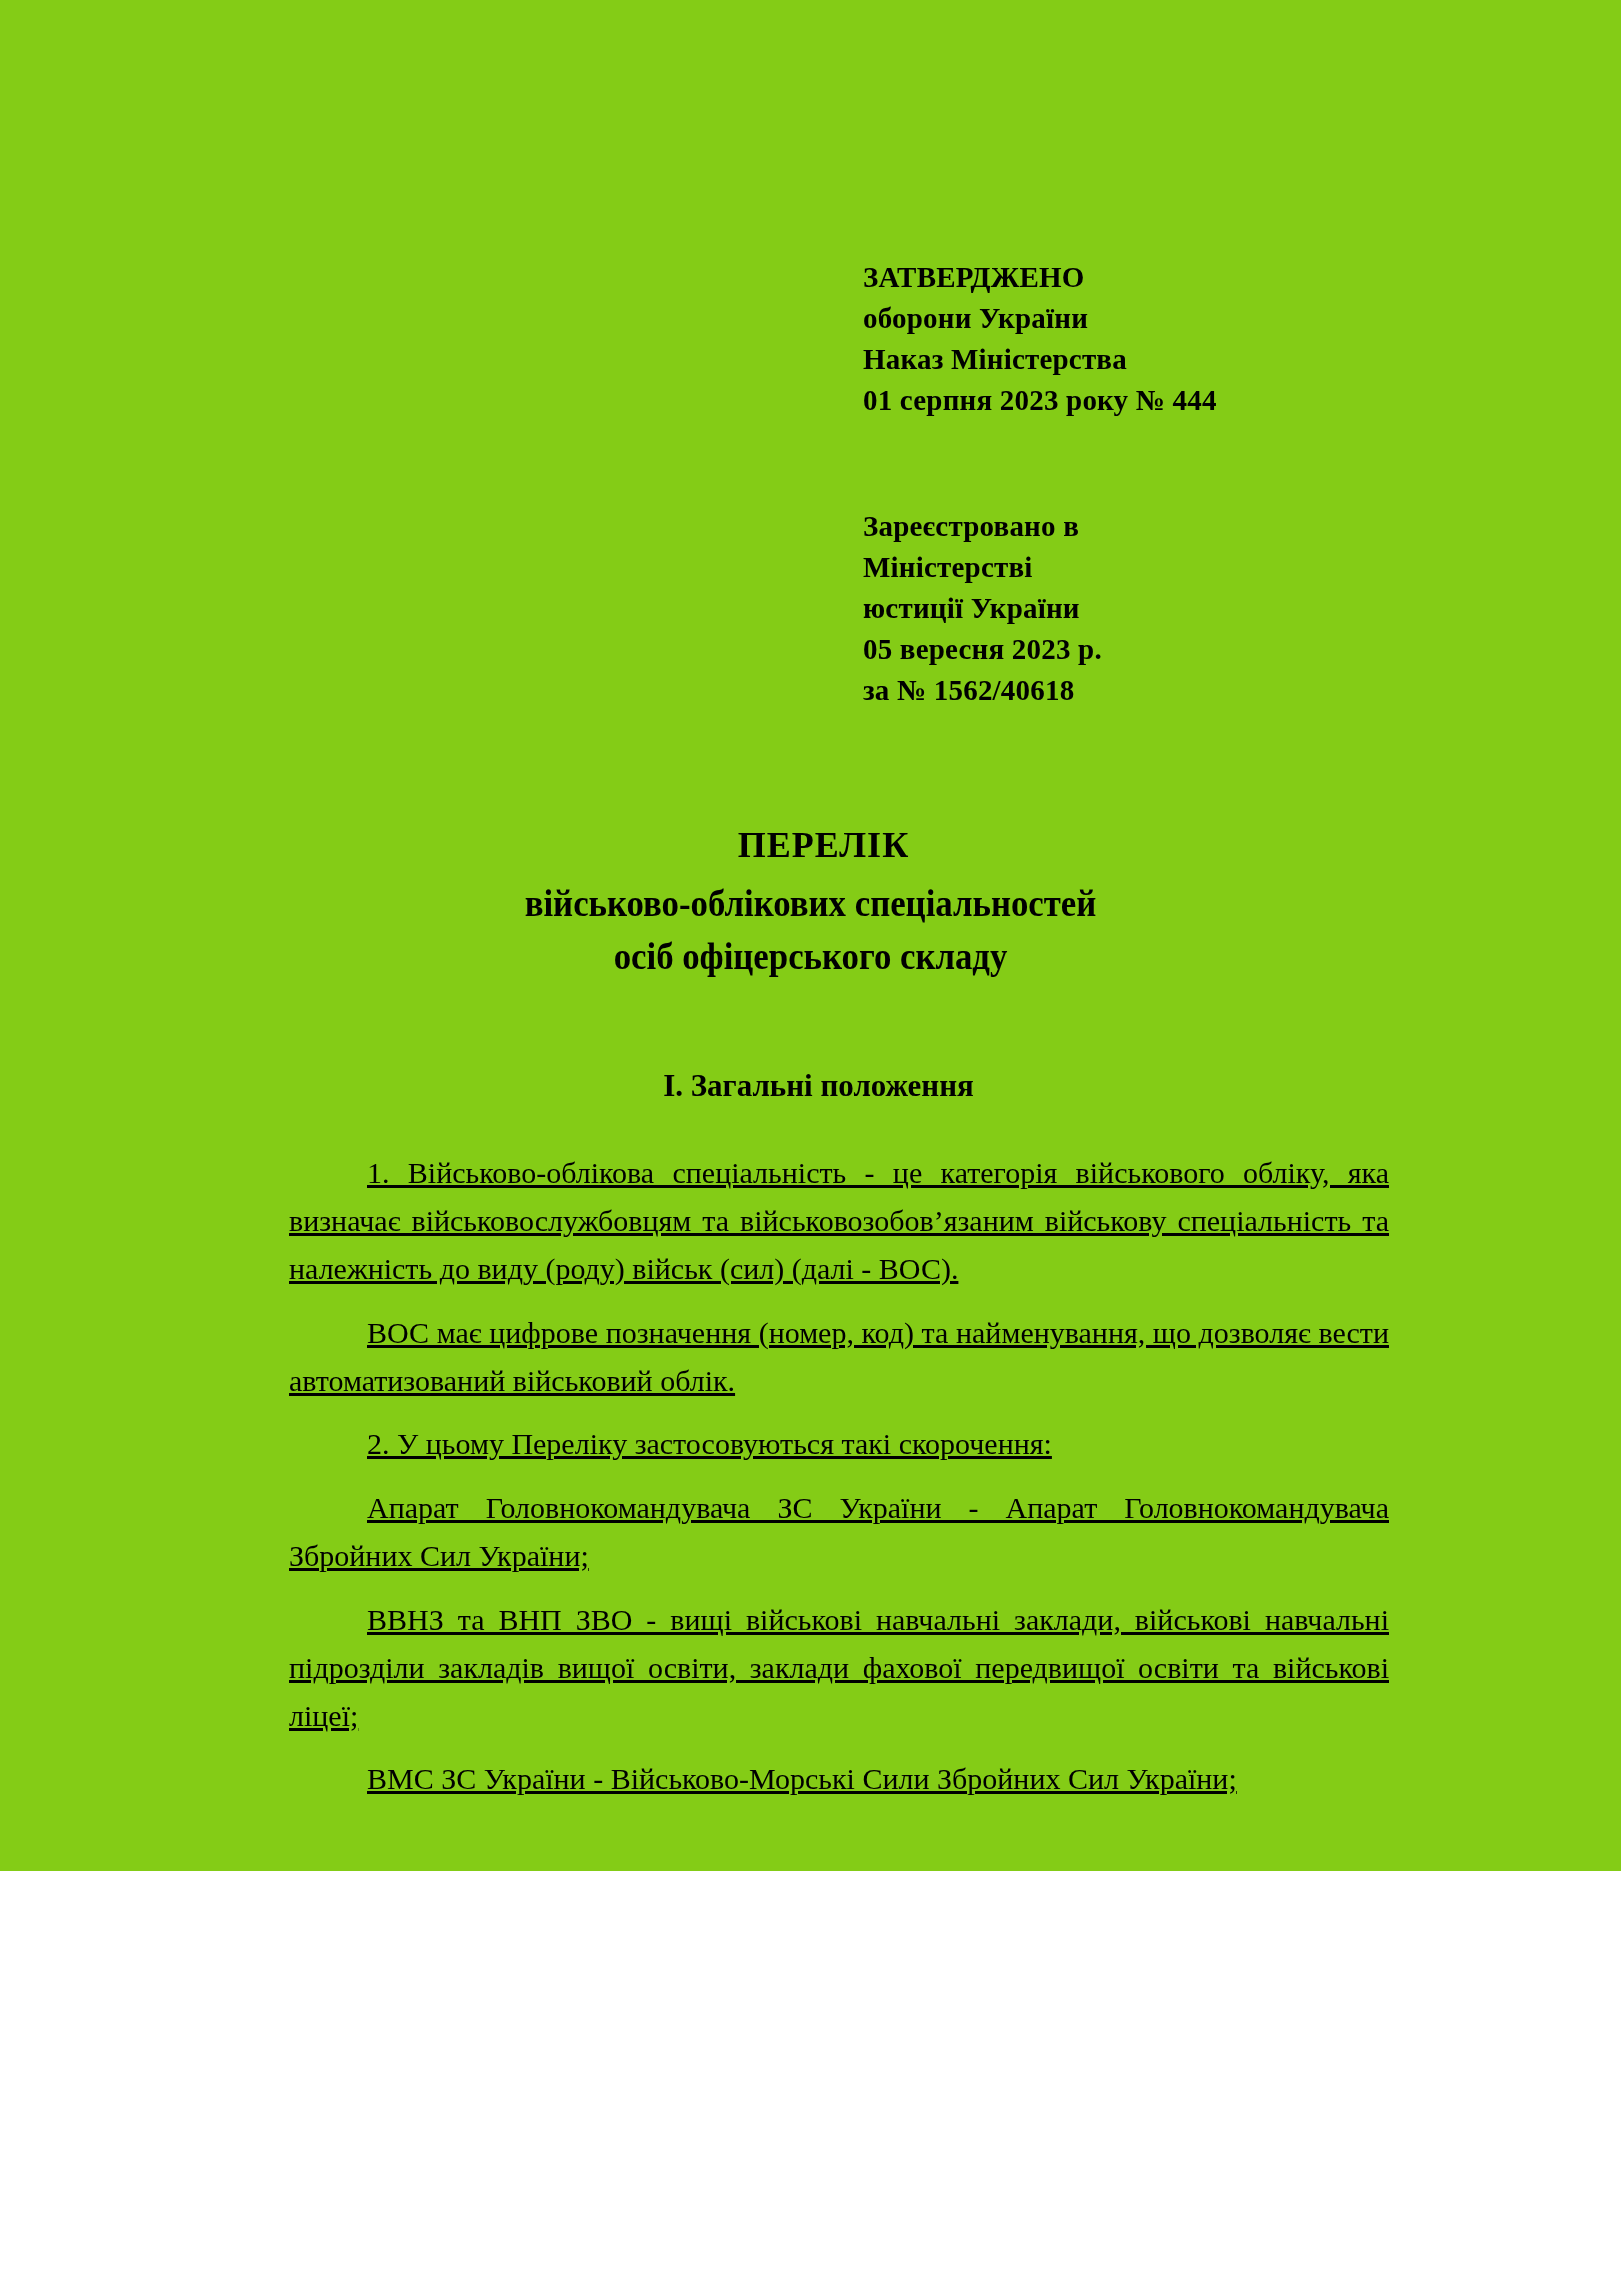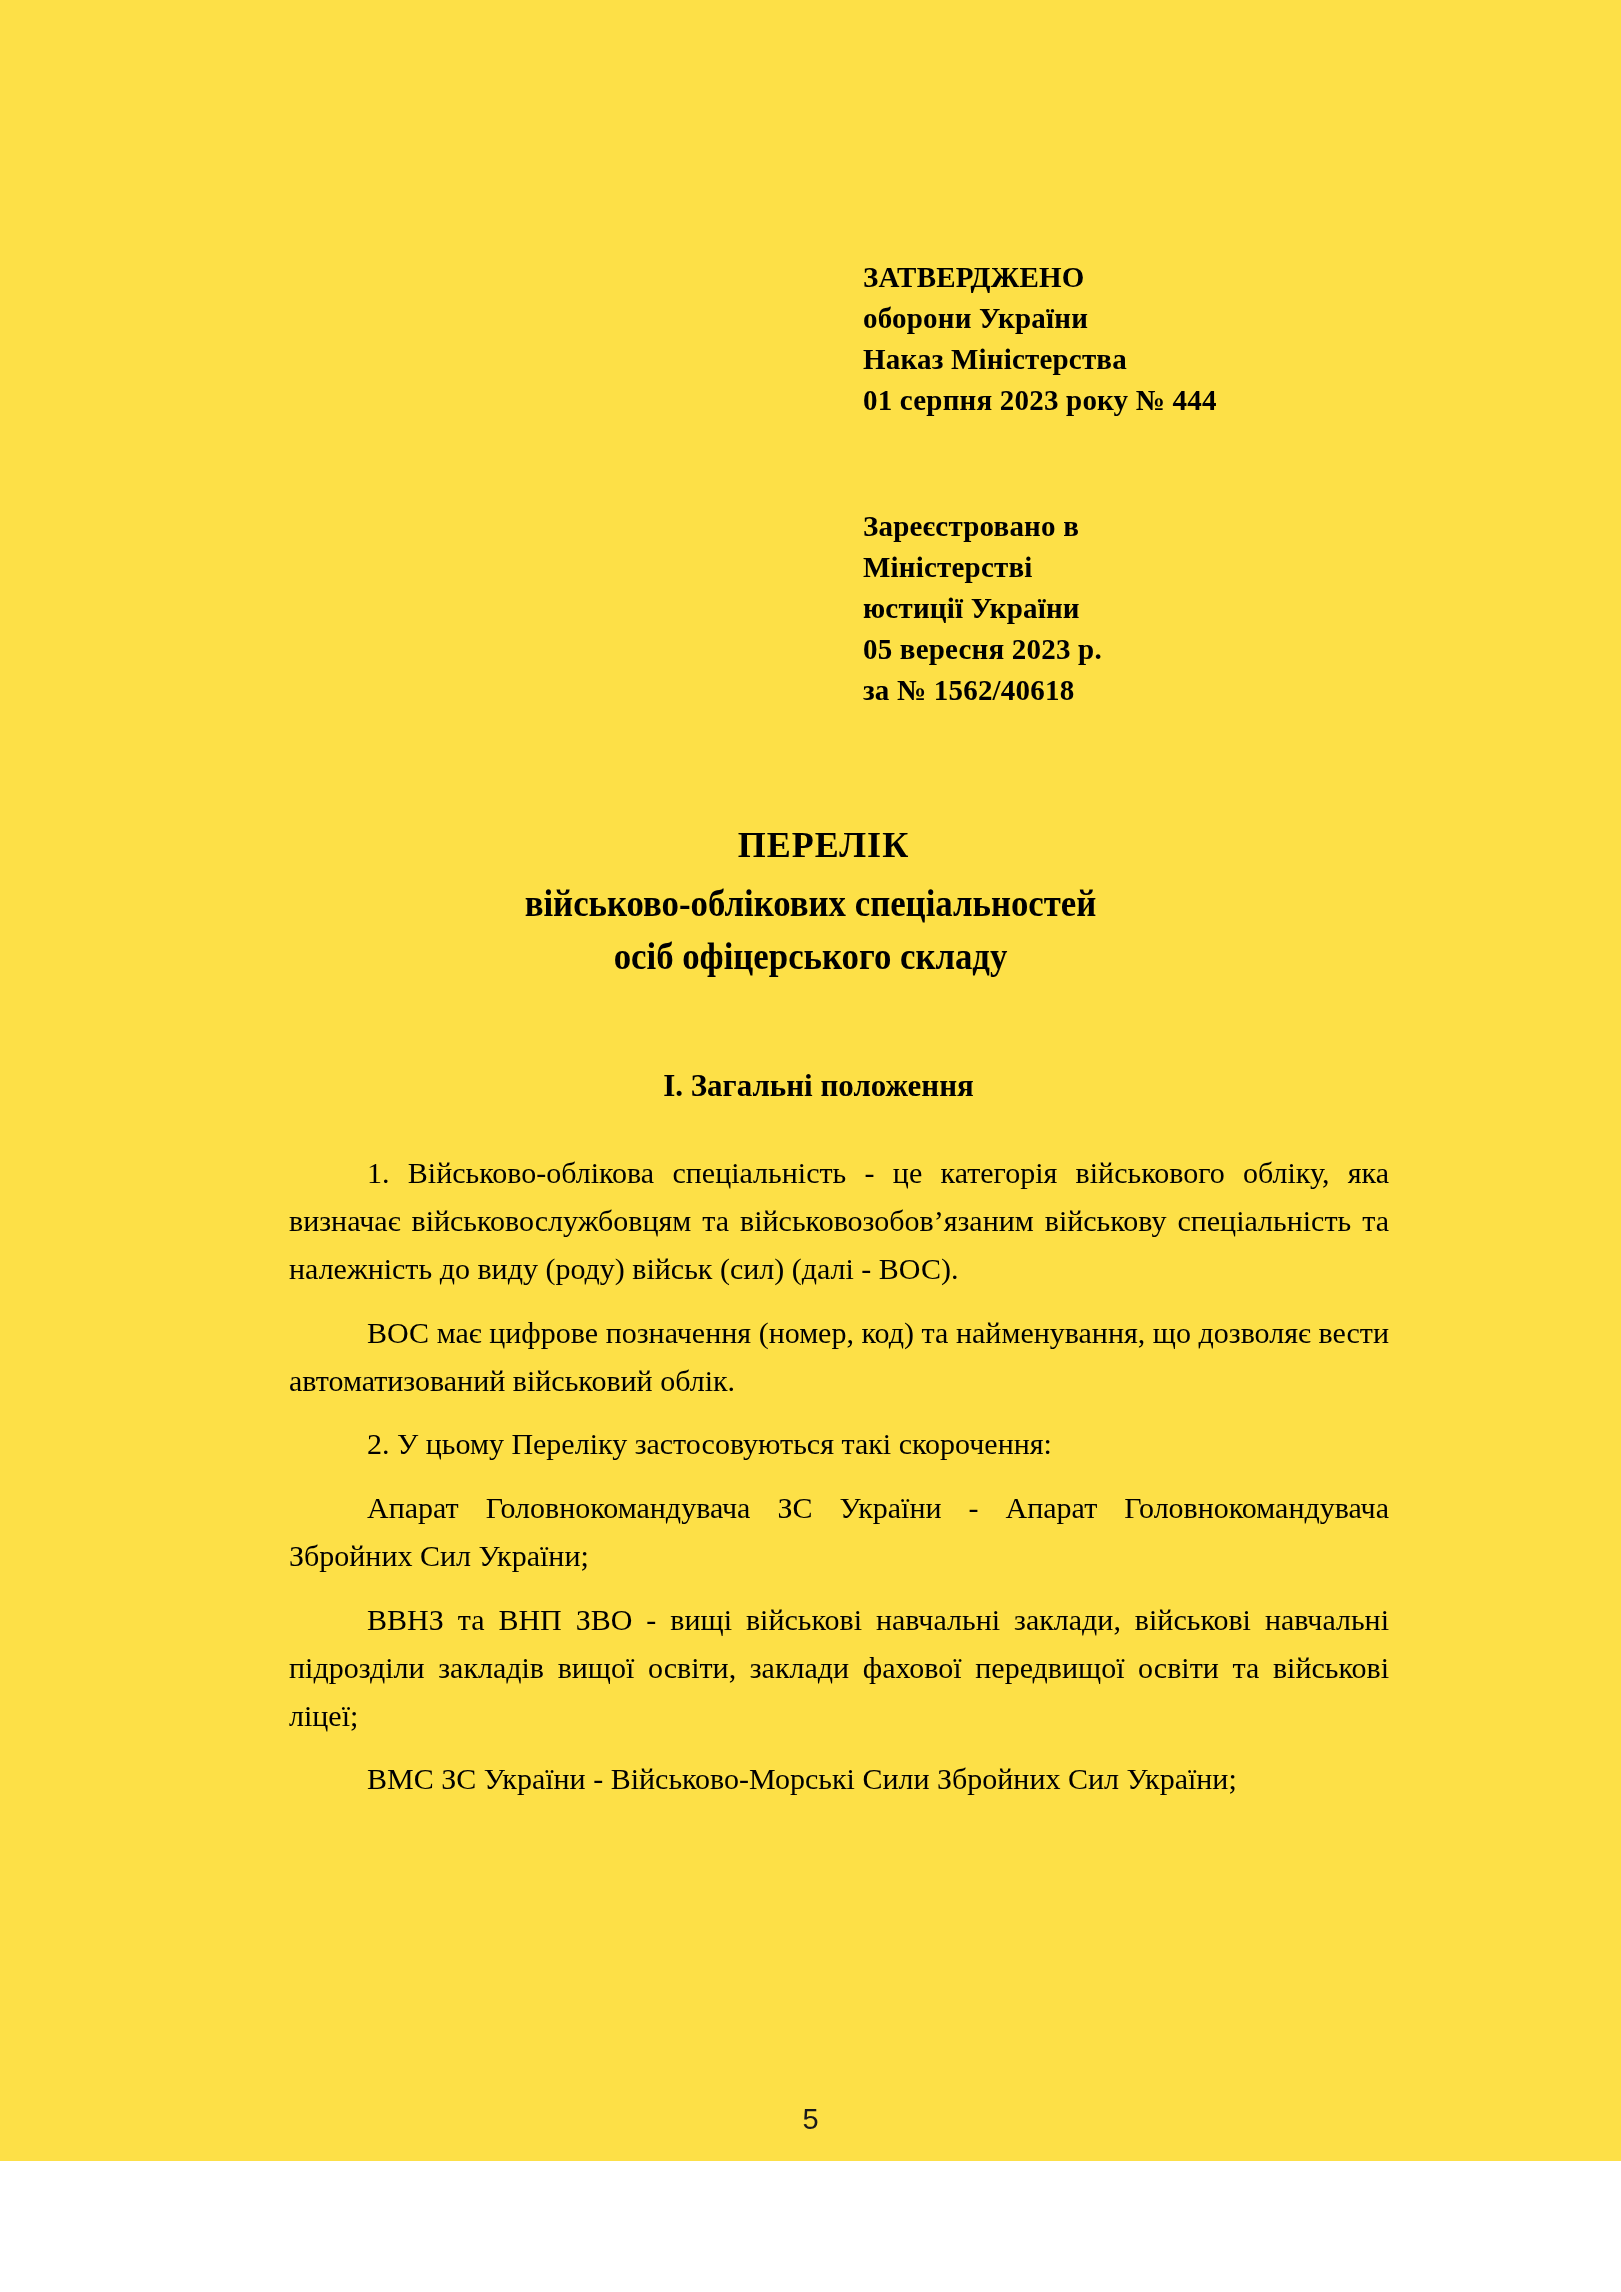--- a/index.html
+++ b/index.html
@@ -5,22 +5,22 @@
 <style>
   html, body {
     margin: 0;
     padding: 0;
     background: #ffffff;
   }
 
   .page {
     position: relative;
     width: 1621px;
-    height: 2161px;
-    background: #fde047;
+    height: 1871px;
+    background: #84cc16;
     margin: 0 auto;
     overflow: hidden;
     font-family: "Liberation Serif", "DejaVu Serif", serif;
     color: #000000;
     -webkit-font-smoothing: antialiased;
   }
 
   
   .header-block {
     position: absolute;
@@ -93,20 +93,21 @@
     font-size: 30px;
     line-height: 48px;
     text-align: justify;
     text-justify: inter-word;
   }
 
   .body-text p {
     margin: 0 0 15.7px 0;
     text-indent: 78px;
     text-align: justify;
+    text-decoration: underline;
   }
 
   .body-text p:last-child {
     margin-bottom: 12px;
   }
 
   
   .page-number {
     position: absolute;
     left: 0;

